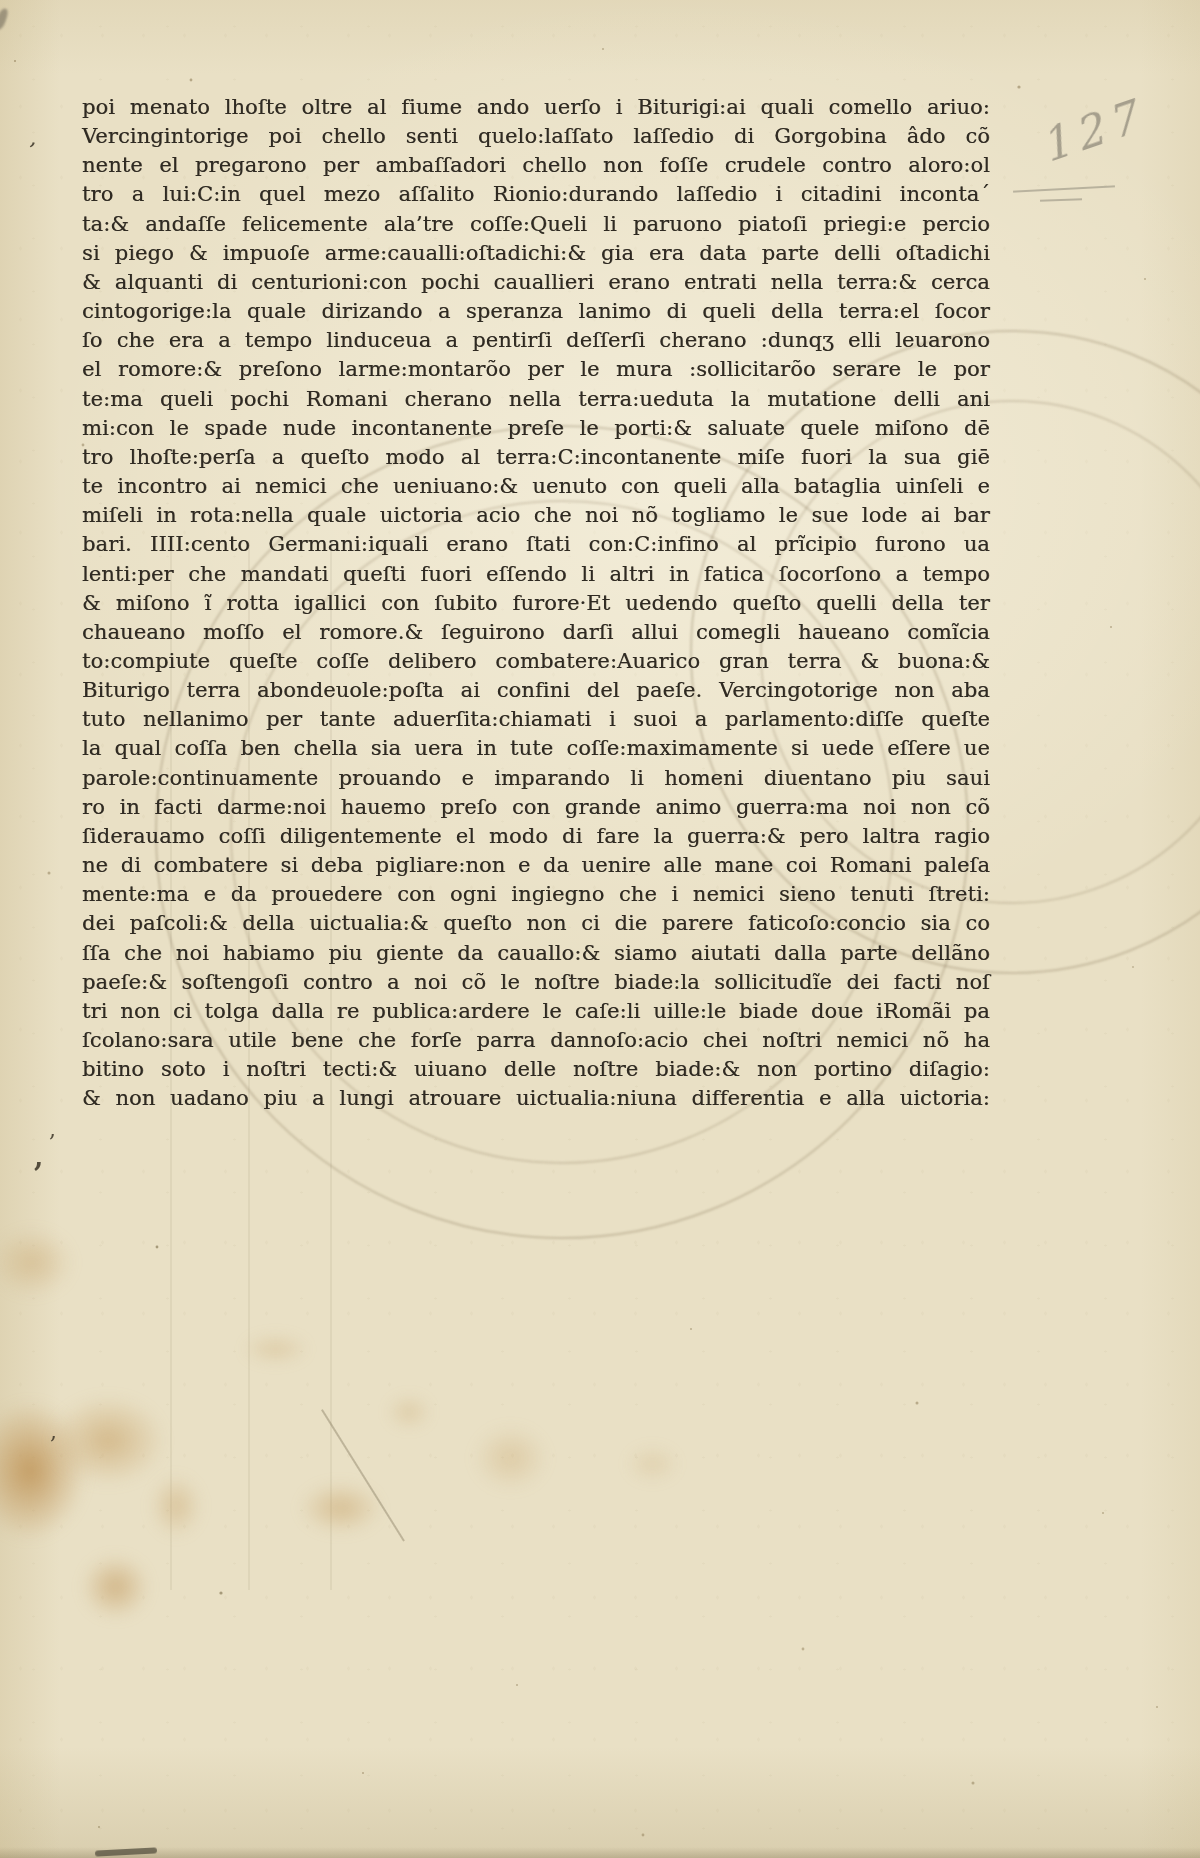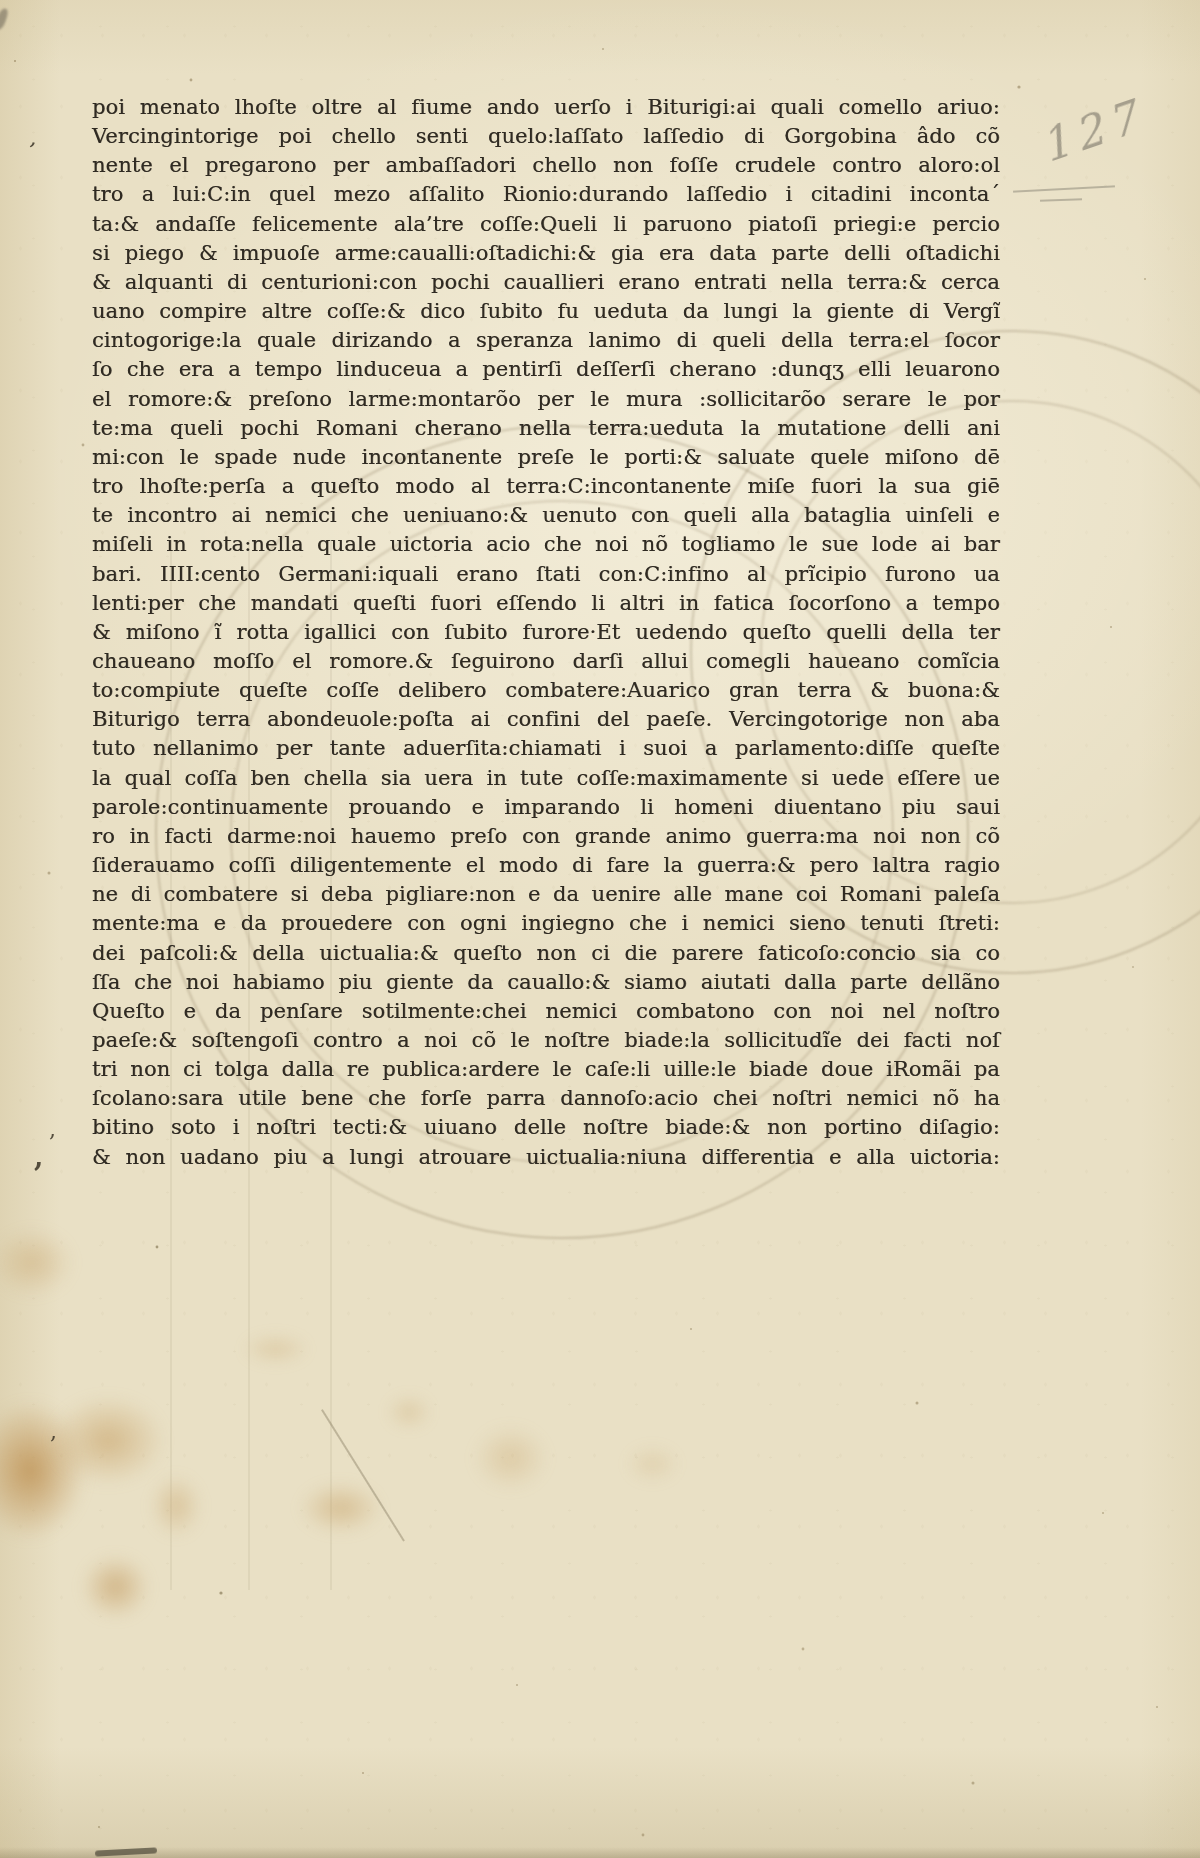--- a/index.html
+++ b/index.html
@@ -20,21 +20,21 @@
       radial-gradient(ellipse 900px 700px at 56% 26%, rgba(255,252,240,0.45), rgba(255,252,240,0) 70%),
       linear-gradient(to right, rgba(186,166,114,0.22), rgba(186,166,114,0) 5%, rgba(186,166,114,0) 95%, rgba(186,166,114,0.12)),
       linear-gradient(to bottom, rgba(186,166,114,0.14), rgba(186,166,114,0) 4%, rgba(186,166,114,0) 94%, rgba(160,142,92,0.22)),
       radial-gradient(rgba(120,100,60,0.05) 1px, rgba(0,0,0,0) 1.6px),
       radial-gradient(rgba(150,130,85,0.05) 1px, rgba(0,0,0,0) 1.4px),
       var(--paper);
     background-size:auto,auto,auto,67px 53px,41px 71px,auto;
   }
   
   .textblock{
-    position:absolute;left:82px;top:93px;width:908px;margin-left:10px;
+    position:absolute;left:82px;top:93px;width:908px;
   }
   .tline{
     height:29.17px;line-height:29.17px;
     font-size:21px;color:var(--ink);
     text-align:justify;text-align-last:justify;
     white-space:normal;
     letter-spacing:0.1px;
     text-shadow:0.4px 0.4px 0.5px rgba(47,42,34,0.55);
   }
   
@@ -164,21 +164,20 @@
   <div class="stain s10"></div>
 
   <div class="textblock" id="textblock">
       <div class="tline">poi menato lhoſte oltre al fiume ando uerſo i Biturigi:ai quali comello ariuo:</div>
       <div class="tline">Vercingintorige poi chello senti quelo:laſſato laſſedio di Gorgobina âdo cõ</div>
       <div class="tline">nente el pregarono per ambaſſadori chello non foſſe crudele contro aloro:ol</div>
       <div class="tline">tro a lui:C:in quel mezo aſſalito Rionio:durando laſſedio i citadini inconta´</div>
       <div class="tline">ta:&amp; andaſſe felicemente ala’tre coſſe:Queli li paruono piatoſi priegi:e percio</div>
       <div class="tline">si piego &amp; impuoſe arme:caualli:oſtadichi:&amp; gia era data parte delli oſtadichi</div>
       <div class="tline">&amp; alquanti di centurioni:con pochi cauallieri erano entrati nella terra:&amp; cerca</div>
-      <div class="tline">uano compire altre coſſe:&amp; dico ſubito fu ueduta da lungi la giente di Vergĩ</div>
       <div class="tline">cintogorige:la quale dirizando a speranza lanimo di queli della terra:el ſocor</div>
       <div class="tline">ſo che era a tempo linduceua a pentirſi deſſerſi cherano :dunqʒ elli leuarono</div>
       <div class="tline">el romore:&amp; preſono larme:montarõo per le mura :sollicitarõo serare le por</div>
       <div class="tline">te:ma queli pochi Romani cherano nella terra:ueduta la mutatione delli ani</div>
       <div class="tline">mi:con le spade nude incontanente preſe le porti:&amp; saluate quele miſono dē</div>
       <div class="tline">tro lhoſte:perſa a queſto modo al terra:C:incontanente miſe fuori la sua giē</div>
       <div class="tline">te incontro ai nemici che ueniuano:&amp; uenuto con queli alla bataglia uinſeli e</div>
       <div class="tline">miſeli in rota:nella quale uictoria acio che noi nõ togliamo le sue lode ai bar</div>
       <div class="tline">bari. IIII:cento Germani:iquali erano ſtati con:C:infino al prĩcipio furono ua</div>
       <div class="tline">lenti:per che mandati queſti fuori eſſendo li altri in fatica ſocorſono a tempo</div>
@@ -188,21 +187,20 @@
       <div class="tline">Biturigo terra abondeuole:poſta ai confini del paeſe. Vercingotorige non aba</div>
       <div class="tline">tuto nellanimo per tante aduerſita:chiamati i suoi a parlamento:diſſe queſte</div>
       <div class="tline">la qual coſſa ben chella sia uera in tute coſſe:maximamente si uede eſſere ue</div>
       <div class="tline">parole:continuamente prouando e imparando li homeni diuentano piu saui</div>
       <div class="tline">ro in facti darme:noi hauemo preſo con grande animo guerra:ma noi non cõ</div>
       <div class="tline">ſiderauamo coſſi diligentemente el modo di fare la guerra:&amp; pero laltra ragio</div>
       <div class="tline">ne di combatere si deba pigliare:non e da uenire alle mane coi Romani paleſa</div>
       <div class="tline">mente:ma e da prouedere con ogni ingiegno che i nemici sieno tenuti ſtreti:</div>
       <div class="tline">dei paſcoli:&amp; della uictualia:&amp; queſto non ci die parere faticoſo:concio sia co</div>
       <div class="tline">ſſa che noi habiamo piu giente da cauallo:&amp; siamo aiutati dalla parte dellãno</div>
-      <div class="tline">Queſto e da penſare sotilmente:chei nemici combatono con noi nel noſtro</div>
       <div class="tline">paeſe:&amp; soſtengoſi contro a noi cõ le noſtre biade:la sollicitudĩe dei facti noſ</div>
       <div class="tline">tri non ci tolga dalla re publica:ardere le caſe:li uille:le biade doue iRomãi pa</div>
       <div class="tline">ſcolano:sara utile bene che forſe parra dannoſo:acio chei noſtri nemici nõ ha</div>
       <div class="tline">bitino soto i noſtri tecti:&amp; uiuano delle noſtre biade:&amp; non portino diſagio:</div>
       <div class="tline">&amp; non uadano piu a lungi atrouare uictualia:niuna differentia e alla uictoria:</div>
     </div>
 
   <div class="folio">
     <span>127</span>
   </div>

